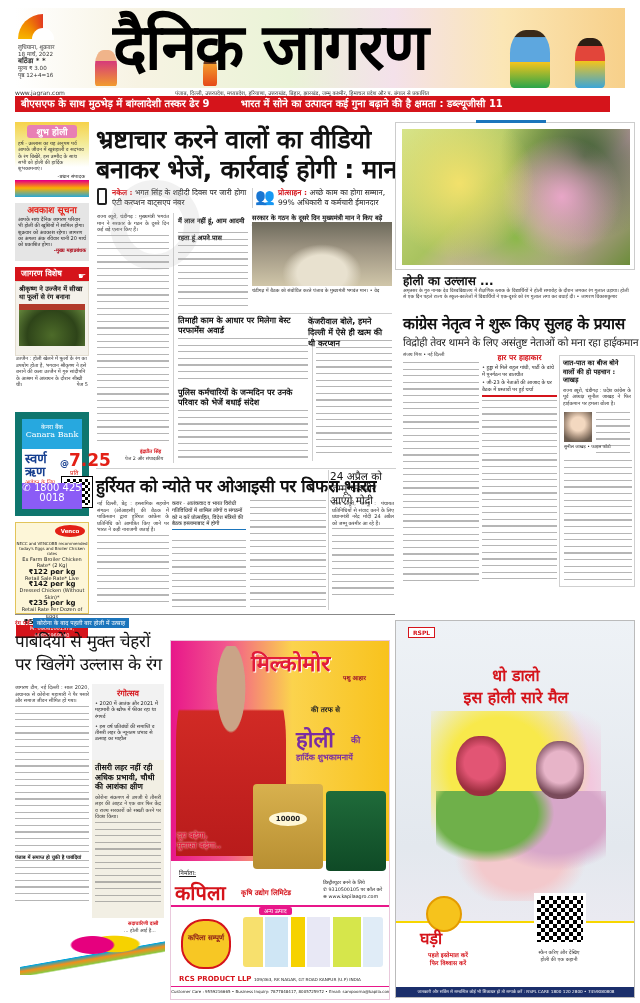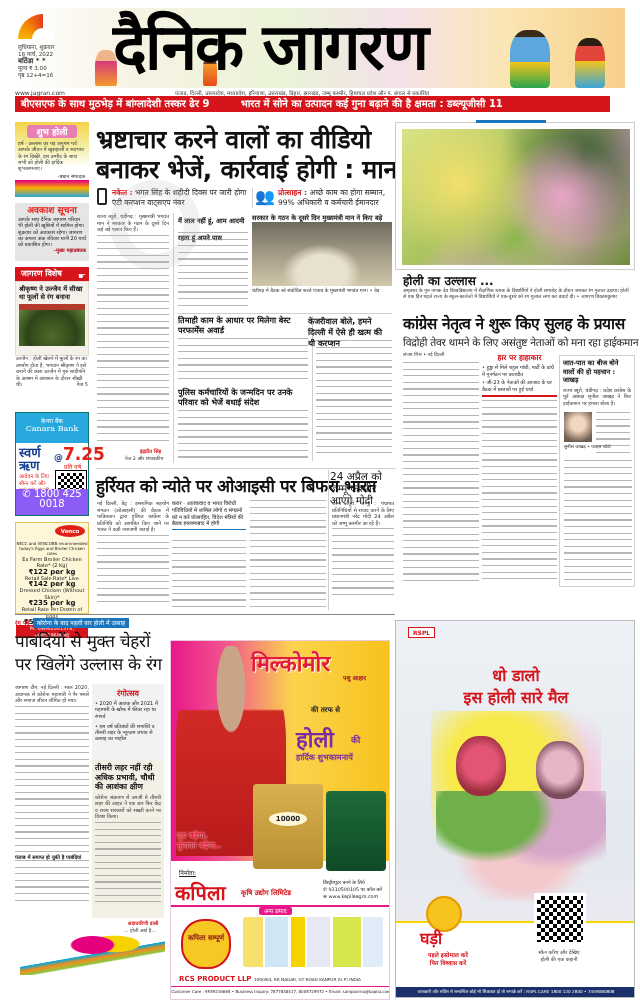--- a/index.html
+++ b/index.html
@@ -39,21 +39,21 @@
   .avkash .s { font-size: 5px; text-align: right; padding-right: 3px; font-weight: bold; color: #a01; }
 
   .vishesh-h { position: absolute; left: 15px; top: 267px; width: 74px; height: 14px; background: #d5141b; color: #fff;
     font-size: 8px; font-weight: bold; line-height: 14px; padding-left: 6px; }
   .vishesh-h .hand { position: absolute; right: 3px; top: 2px; font-size: 9px; }
   .vishesh-box { position: absolute; left: 15px; top: 281px; width: 74px; height: 75px; background: #f4f1ea; border: 1px solid #e3ddd0; }
   .vishesh-box .hl { font-size: 6.5px; font-weight: bold; line-height: 8px; padding: 3px 3px 0; color: #111; }
   .vishesh-box .img { margin: 3px 3px; height: 42px; background: radial-gradient(circle at 50% 70%, #4d6b29, #2e4419 60%, #65863c); border-top: 6px solid #b23b2b; }
   .vishesh-txt { position: absolute; left: 16px; top: 355px; width: 72px; font-size: 5px; line-height: 6.5px; color: #333; }
 
-  .canara { position: absolute; left: 15px; top: 412px; width: 74px; height: 104px; background: #fff; border: 1px solid #0f766e; }
+  .canara { position: absolute; left: 15px; top: 412px; width: 74px; height: 104px; background: #fff; border: 7px solid #0f766e; }
   .canara .top { height: 30px; background: #27a8df; color: #fff; font-size: 6px; text-align: center; padding-top: 4px; line-height: 8px; }
   .canara .top .name { font-size: 8px; font-family: "DejaVu Serif", serif; }
   .canara .swarn { position: absolute; left: 3px; top: 33px; font-size: 13px; font-weight: bold; color: #163f90; line-height: 13px; }
   .canara .rate { position: absolute; left: 38px; top: 31px; font-size: 17px; font-weight: bold; color: #e32016; }
   .canara .pa { position: absolute; left: 48px; top: 50px; font-size: 6px; color: #e32016; }
   .canara .apply { position: absolute; left: 3px; top: 60px; font-size: 5.4px; color: #e32016; line-height: 7px; width: 34px; }
   .canara .qr { position: absolute; left: 40px; top: 58px; width: 30px; height: 30px;
     background: repeating-conic-gradient(#000 0 25%, #fff 0 50%) 0 0/6px 6px; border: 2px solid #fff; outline: 1px solid #000; }
   .canara .bot { position: absolute; left: 0; bottom: 0; width: 100%; height: 26px; background: #8b5cf6; color: #fff; font-size: 10px; text-align: center; line-height: 10px; }
   .canara .tc { position: absolute; left: 3px; top: 84px; font-size: 4.5px; }

